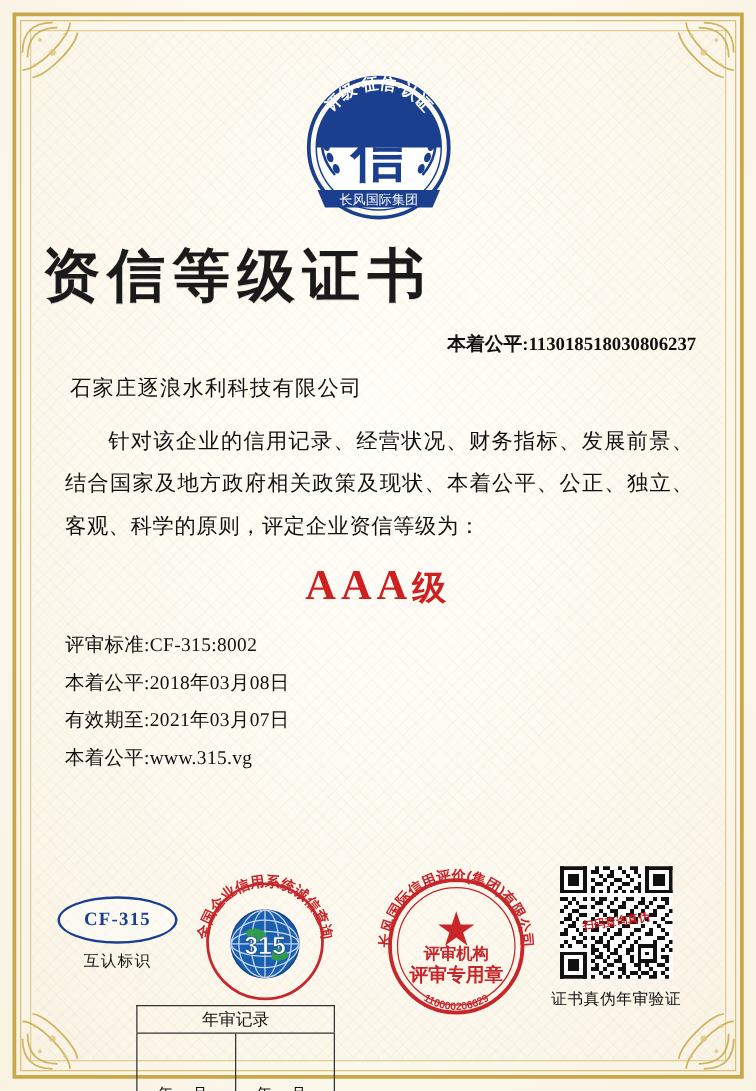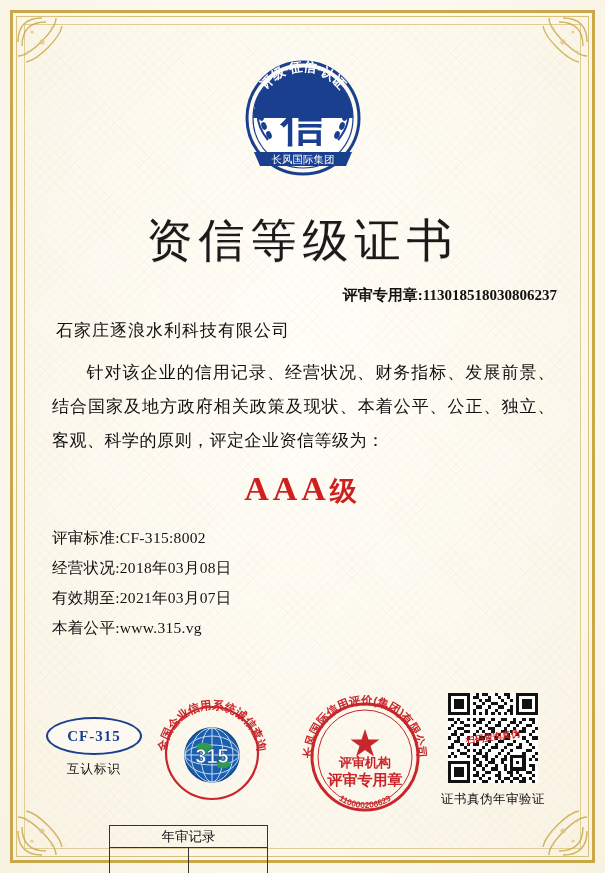--- a/index.html
+++ b/index.html
@@ -58,27 +58,27 @@
 
   
   .emblem-wrap{
     display:flex;justify-content:center;align-items:flex-start;
     margin-top:18px;
   }
   .emblem{position:relative;width:150px;height:140px;}
 
   
   .title{
-    text-align:center;
+    text-align:left;
     font-family:"Liberation Serif", serif;
-    font-weight:normal;
+    font-weight:bold;
     font-size:46px;
     letter-spacing:6px;
     color:#1a1a1a;
-    margin-top:22px;
+    margin-top:2px;
     text-shadow:0 1px 0 rgba(0,0,0,.15);
   }
   .code-line{
     text-align:right;
     font-size:15px;
     font-weight:bold;
     color:#111;
     margin-top:14px;
     padding-right:14px;
     letter-spacing:0px;
@@ -327,37 +327,37 @@
 
           <path d="M26 104 L124 104 L118 118 L32 118 Z" fill="#1b3f8f"></path>
           <text x="75" y="115" text-anchor="middle" font-family="'Liberation Sans',sans-serif" font-size="10.5" fill="#ffffff">长风国际集团</text>
         </svg>
       </div>
     </div>
 
     <div class="title">资信等级证书</div>
 
     <div class="code-line">
-      <span>评审专用章:</span><span>113018518030806237</span>
+      <span>本着公平:</span><span>113018518030806237</span>
     </div>
 
     <div class="company">石家庄逐浪水利科技有限公司</div>
 
     <div class="body-text">
       <span class="indent"></span><span>针对该企业的信用记录、经营状况、财务指标、发展前景、结合国家及地方政府相关政策及现状、本着公平、公正、独立、客观、科学的原则，评定企业资信等级为：</span>
     </div>
 
     <div class="grade">
       <span>AAA</span><span class="lv">级</span>
     </div>
 
     <div class="lower">
       <div class="info-list">
         <div>评审标准:CF-315:8002</div>
-        <div>经营状况:2018年03月08日</div>
+        <div>本着公平:2018年03月08日</div>
         <div>有效期至:2021年03月07日</div>
         <div>本着公平:www.315.vg</div>
       </div>
 
       <div class="annual">
         <div class="annual-title">年审记录</div>
         <div class="annual-grid">
           <div class="annual-cell">
             <div class="ym">年  月</div>
             <div class="fine">2019年12月31日前年审有效</div>

